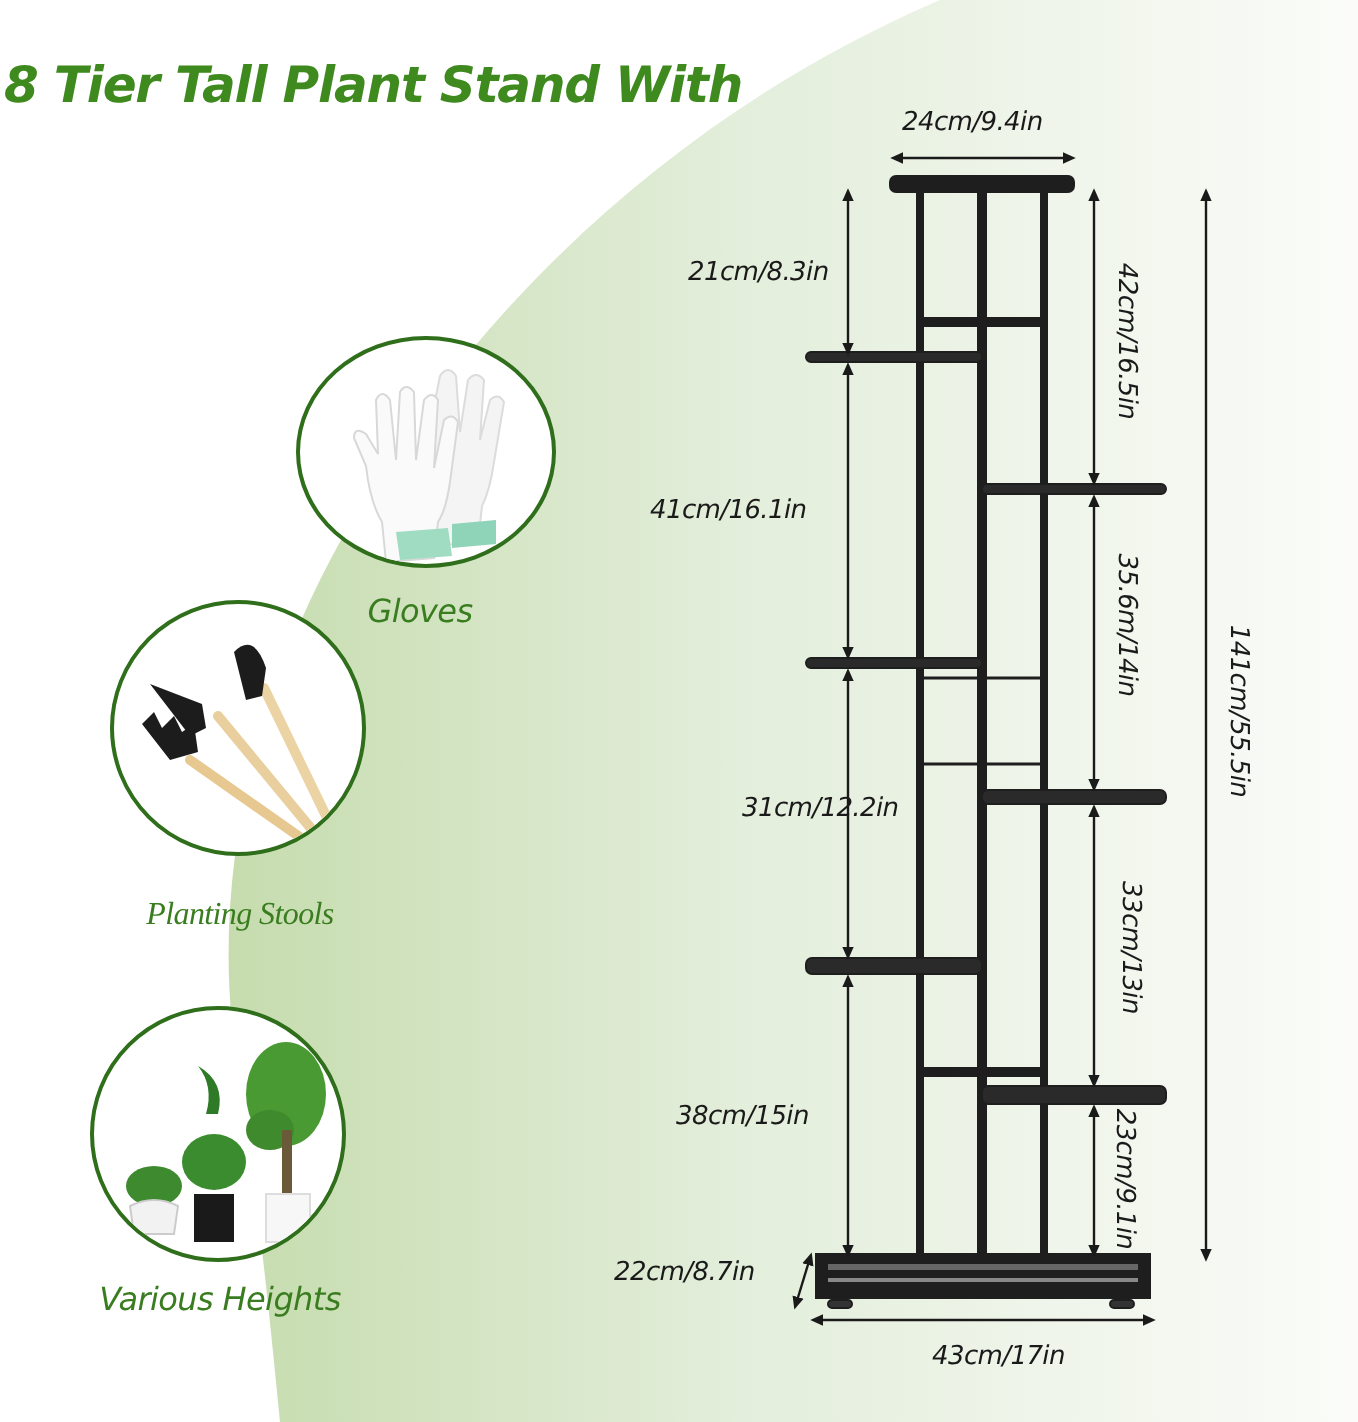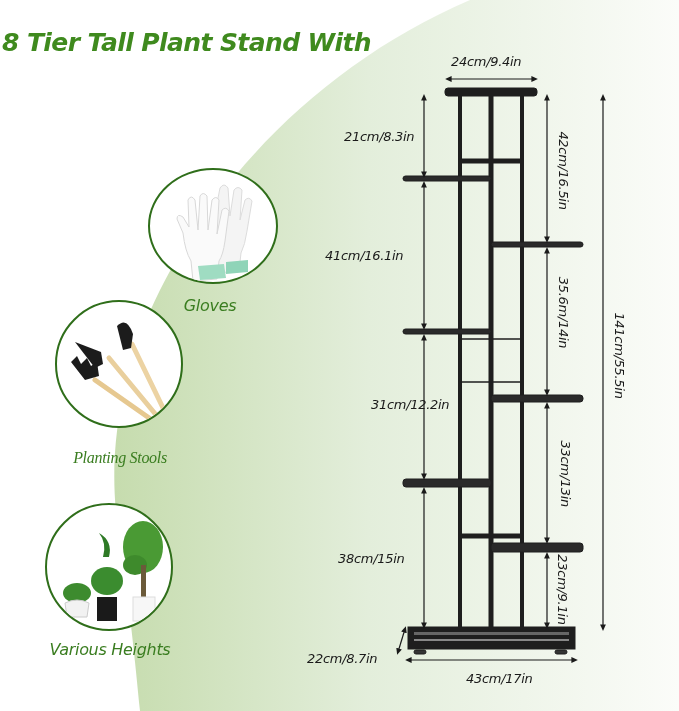--- a/index.html
+++ b/index.html
@@ -143,16 +143,16 @@
   <div class="dim" style="left:326px; top:397px;margin-left:45px;">31cm/12.2in</div>
   <div class="dim" style="left:338px; top:551px;">38cm/15in</div>
 
   <div class="dim vert" style="left:523px; top:163px; width:80px; text-align:center;">42cm/16.5in</div>
   <div class="dim vert" style="left:527px; top:305px; width:72px; text-align:center;">35.6m/14in</div>
   <div class="dim vert" style="left:533px; top:465px; width:64px; text-align:center;">33cm/13in</div>
   <div class="dim vert" style="left:526px; top:582px; width:72px; text-align:center;">23cm/9.1in</div>
 
   <div class="dim vert" style="left:574px; top:348px; width:90px; text-align:center;">141cm/55.5in</div>
 
-  <div class="dim" style="left:307px; top:629px;margin-top:22px;">22cm/8.7in</div>
+  <div class="dim" style="left:307px; top:629px;">22cm/8.7in</div>
   <div class="dim" style="left:466px; top:671px;font-style:italic;">43cm/17in</div>
 
 </div>
 
 </body></html>

